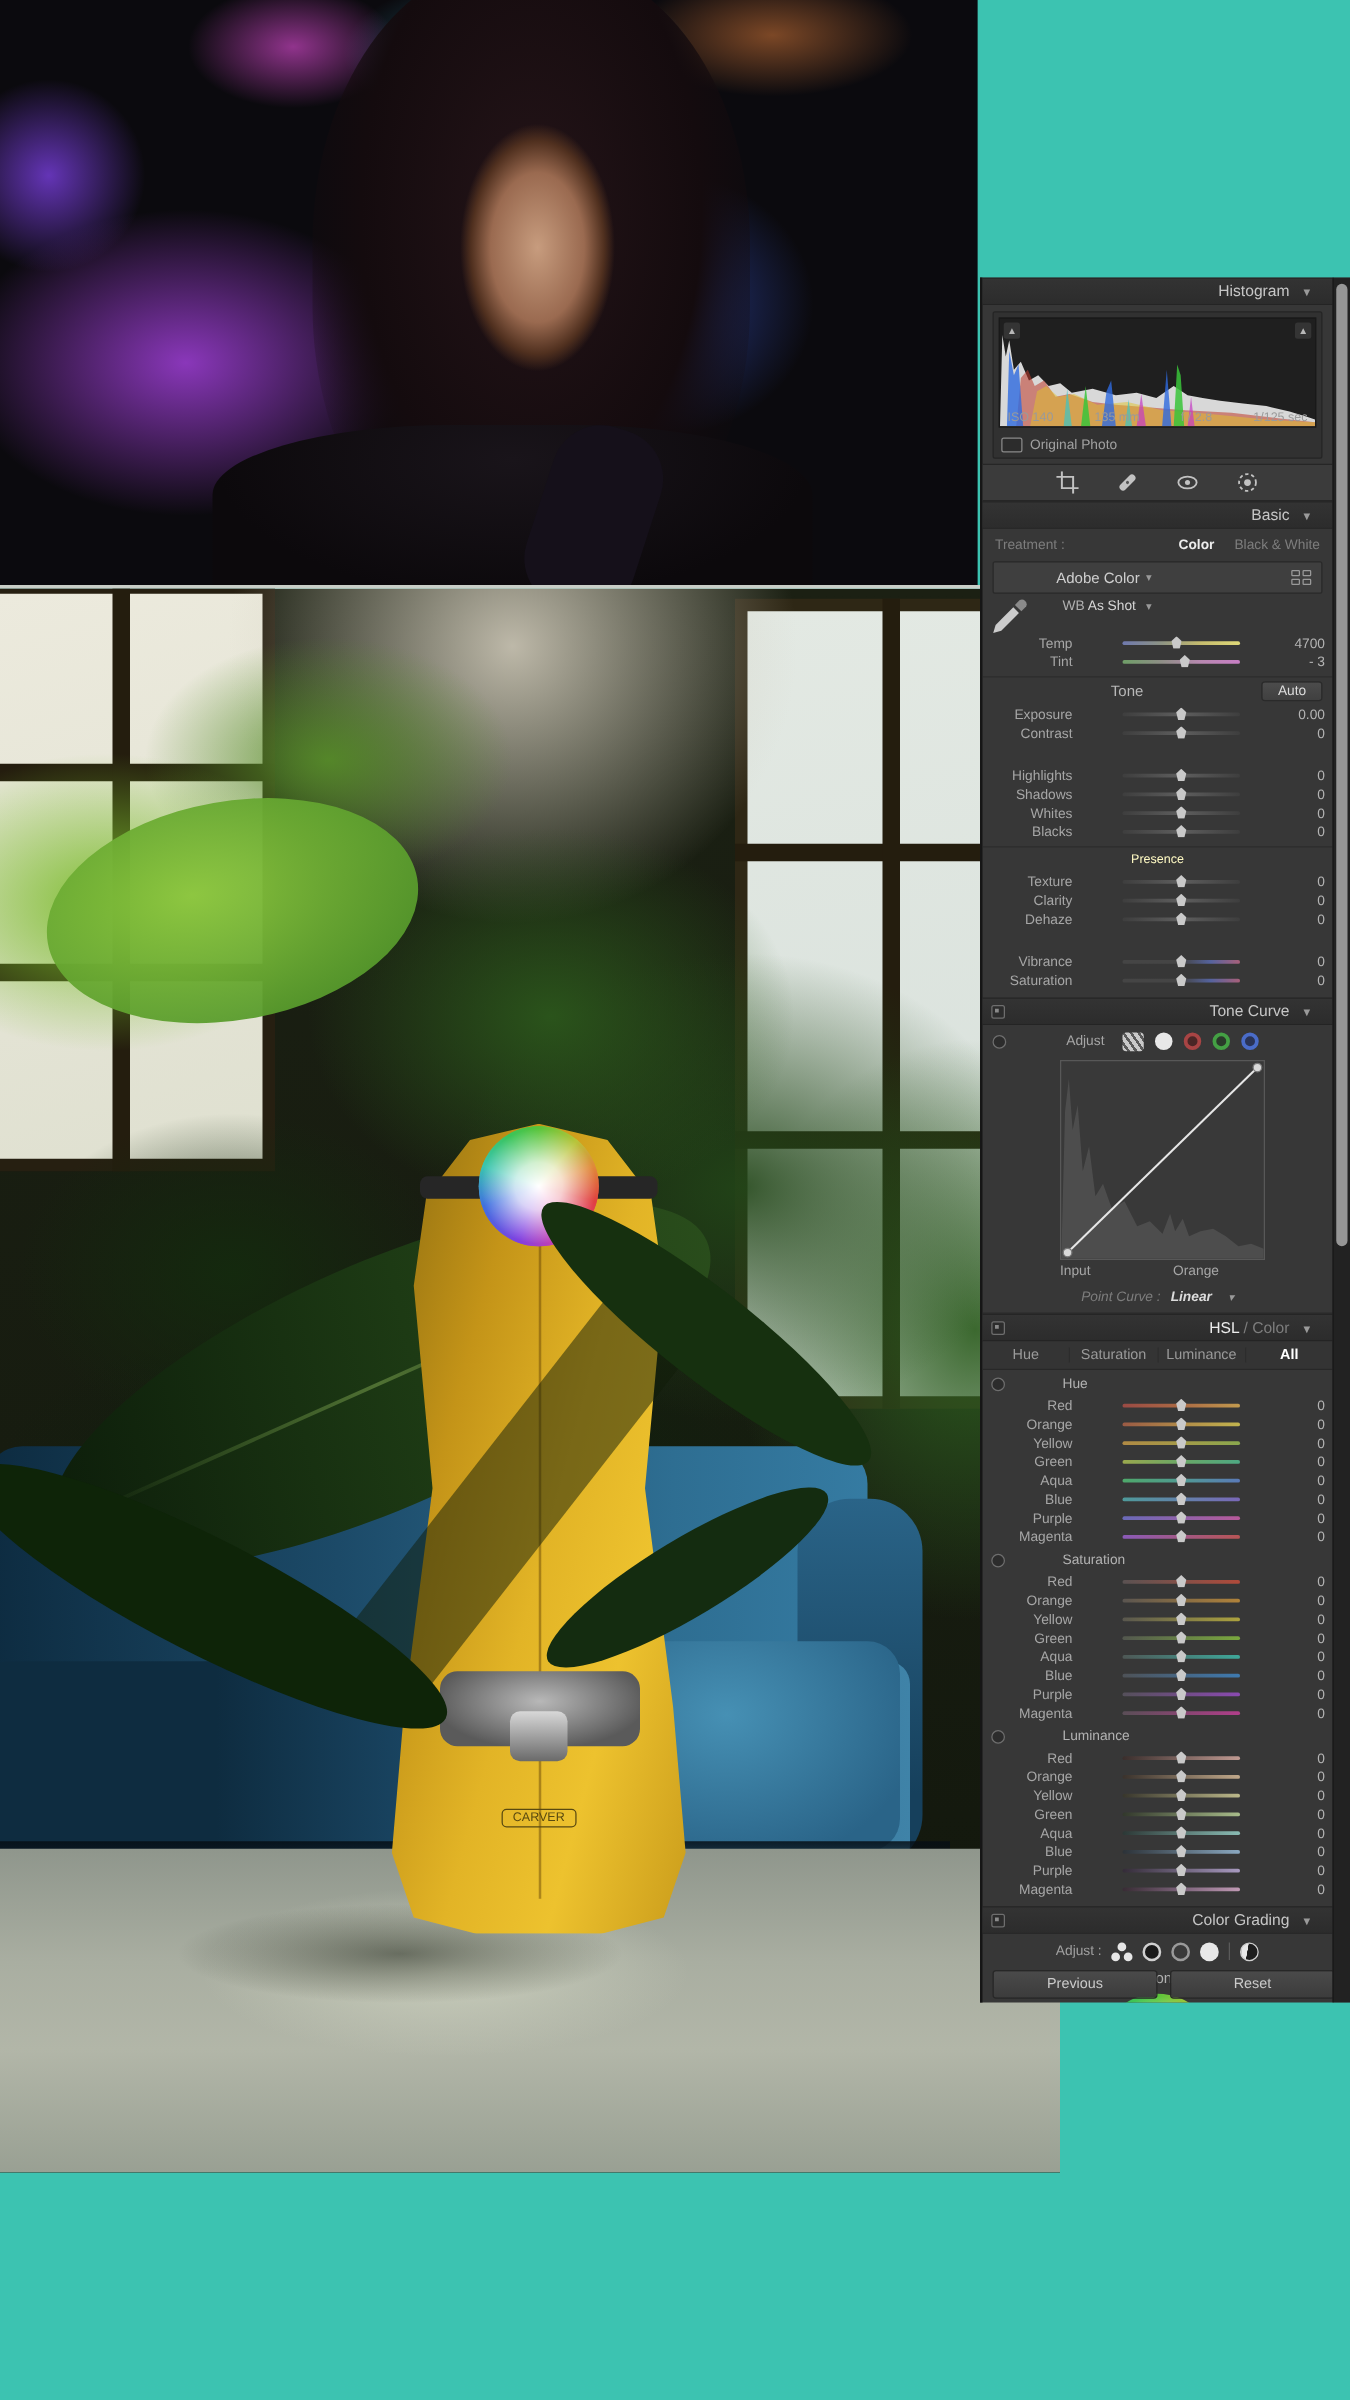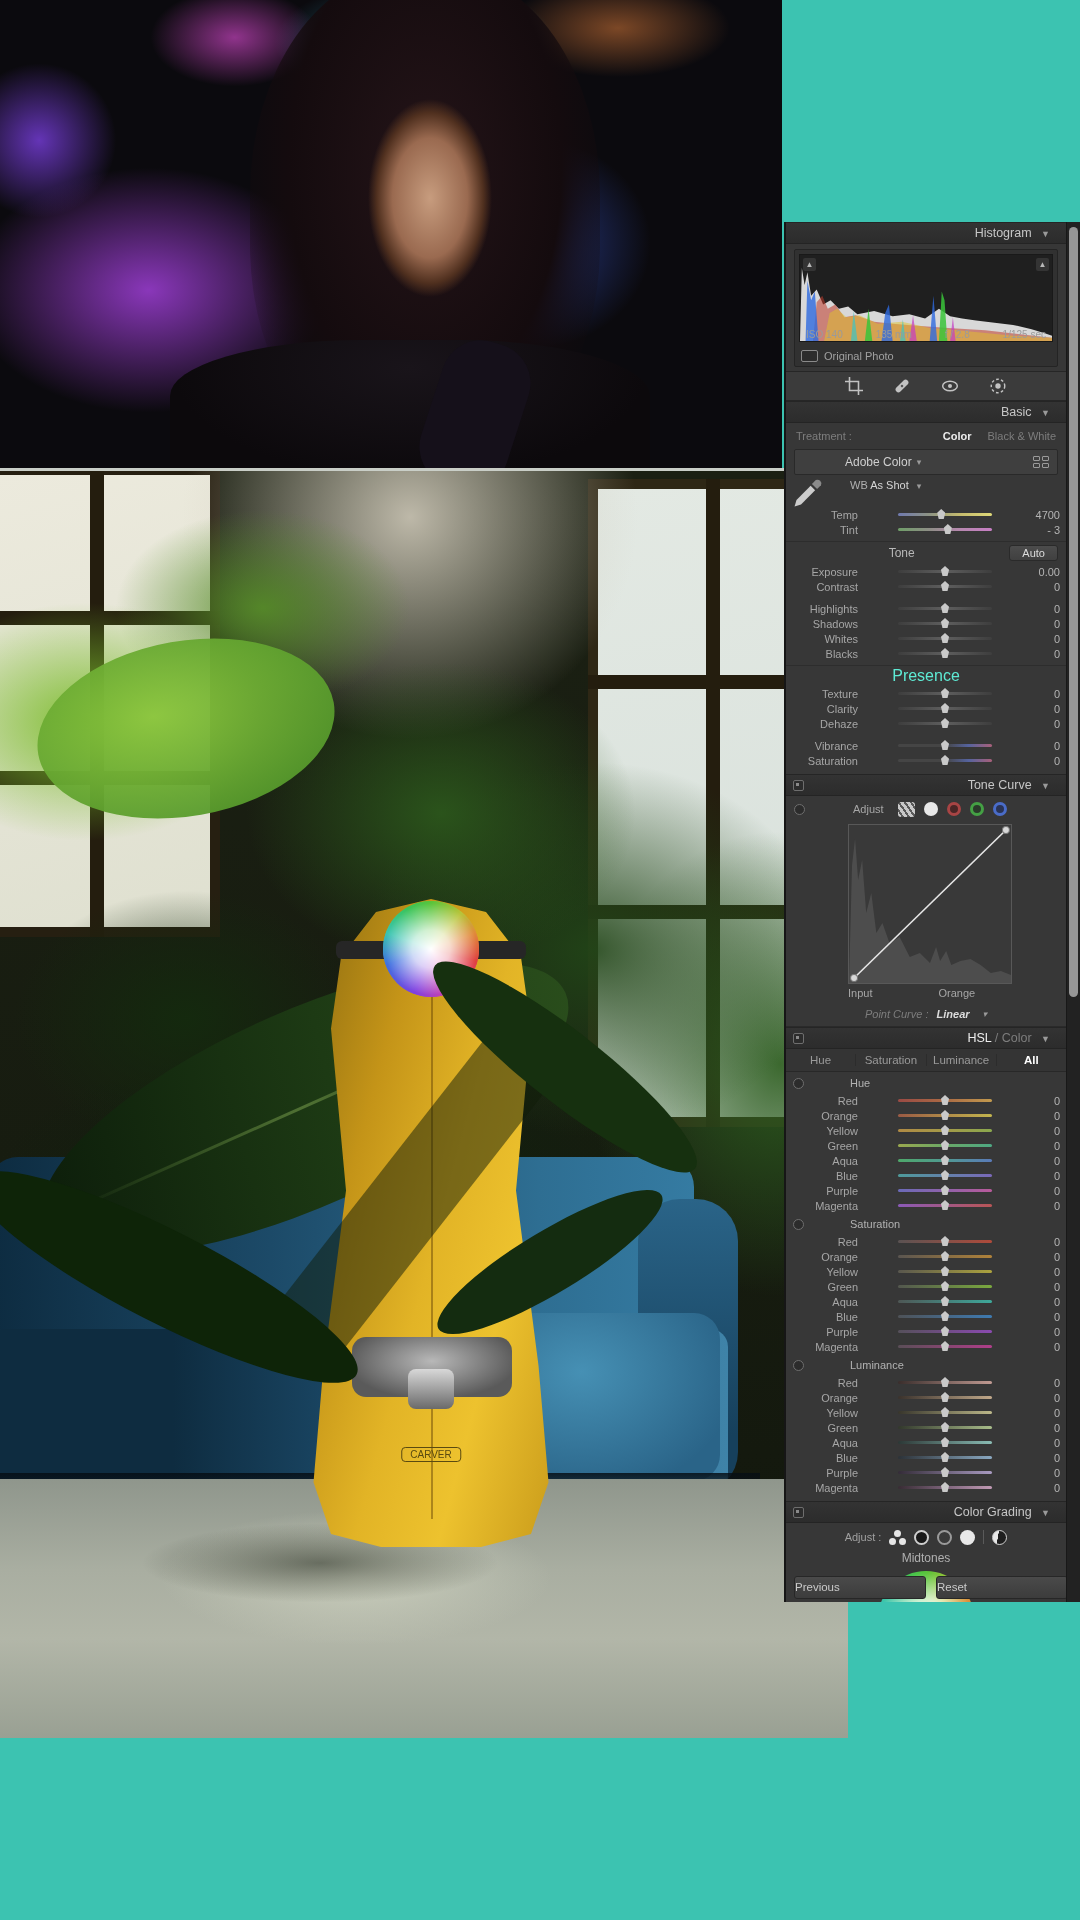--- a/index.html
+++ b/index.html
@@ -143,33 +143,33 @@
   .grid-ic{margin-left:auto;margin-right:8px;width:16px;height:12px;
     display:grid;grid-template-columns:1fr 1fr;gap:2px;}
   .grid-ic span{border:1px solid #9a9a9a;border-radius:1px;}
   .wb-row{height:28px;position:relative;padding-left:64px;padding-right:8px;margin-top:4px;}
   .wb-row .wb-l1{color:#b0b0b0;}
   .wb-row .wb-v{margin-left:auto;color:#d6d6d6;}
   .dropper{position:absolute;left:6px;top:-6px;width:36px;height:40px;}
   .caret{color:#9a9a9a;font-size:9px;margin-left:5px;}
 
   .srow{display:flex;align-items:center;height:15px;padding:0 6px 0 6px;gap:32px;}
-  .srow.gap{margin-top:7px;}
+  .srow.gap{margin-top:19px;}
   .slabel{flex:0 0 66px;text-align:right;padding-right:8px;color:#a6a6a6;white-space:nowrap;}
   .strack{flex:1;position:relative;height:3px;border-radius:2px;background:#4a4a4a;}
   .sthumb{position:absolute;top:-4px;width:9px;height:10px;background:#c9c9c9;
     transform:translateX(-50%);clip-path:polygon(50% 0,95% 38%,78% 100%,22% 100%,5% 38%);}
   .sval{flex:0 0 36px;text-align:right;color:#b4b4b4;}
 
   .subhead{display:flex;align-items:center;height:22px;margin-top:4px;padding:0 8px;
     border-top:1px solid #2d2d2d;}
   .subhead .shl{flex:1;text-align:center;color:#b8b8b8;font-size:12px;}
   .auto-btn{background:linear-gradient(#4c4c4c,#404040);border:1px solid #2a2a2a;border-radius:3px;
     color:#dcdcdc;font-size:11px;padding:1px 12px;}
-  .subhead2{height:20px;line-height:20px;text-align:center;color:#5eead4;font-size:16px;margin-top:4px;
+  .subhead2{height:20px;line-height:20px;text-align:center;color:#fef9c3;font-size:10px;margin-top:4px;
     border-top:1px solid #2d2d2d;}
 
   .adjust-row{display:flex;align-items:center;height:26px;padding:0 8px;position:relative;}
   .adjust-lbl{margin-left:48px;color:#a6a6a6;}
   .chan-ics{display:flex;align-items:center;gap:9px;margin-left:14px;}
   .chip{width:17px;height:15px;border-radius:3px;background:
     repeating-linear-gradient(55deg,#c9c9c9 0 3px,#5a5a5a 3px 5px);}
   .cdot{width:14px;height:14px;border-radius:50%;box-sizing:border-box;}
   .cd-w{background:#e8e8e8;}
   .cd-r{border:3px solid #a84444;background:#4a2626;}
@@ -208,21 +208,21 @@
   .cg-glob{background:linear-gradient(100deg,#e8e8e8 38%,#1e1e1e 40%);border:1px solid #cfcfcf;}
   .midtones-lbl{text-align:center;height:16px;color:#b0b0b0;font-size:12px;margin-top:2px;}
   .wheel-wrap{position:relative;height:64px;overflow:hidden;margin-top:2px;}
   .wheel{position:absolute;left:50%;top:2px;transform:translateX(-50%);width:96px;height:96px;border-radius:50%;
     background:conic-gradient(from 0deg,#58c43a,#b8c43a 40deg,#e08a3a 70deg,#e04040 105deg,
       #e040a0 150deg,#8040e0 200deg,#4070e0 250deg,#3ac4b0 290deg,#3ac45a 330deg,#58c43a 360deg);}
   .wheel:after{content:"";position:absolute;inset:0;border-radius:50%;
     background:radial-gradient(circle,#fff 0%,rgba(255,255,255,.75) 28%,rgba(255,255,255,0) 68%);}
 
   .pfooter{position:absolute;left:8px;right:12px;bottom:3px;display:flex;gap:10px;}
-  .pbtn{flex:1;height:21px;line-height:21px;text-align:left;color:#cacaca;font-size:11.5px;
+  .pbtn{flex:1;height:21px;line-height:21px;text-align:center;color:#cacaca;font-size:11.5px;
     background:linear-gradient(#4a4a4a,#3c3c3c);border:1px solid #272727;border-radius:3px;margin-top:44px;}
 
   .scroll-col{position:absolute;right:0;top:0;bottom:0;width:13px;background:#222;
     border-left:1px solid #181818;}
   .scroll-thumb{position:absolute;right:2px;top:5px;width:9px;height:770px;background:#969696;border-radius:5px;}
 </style>
 </head>
 <body>
 
 <div id="screen">

